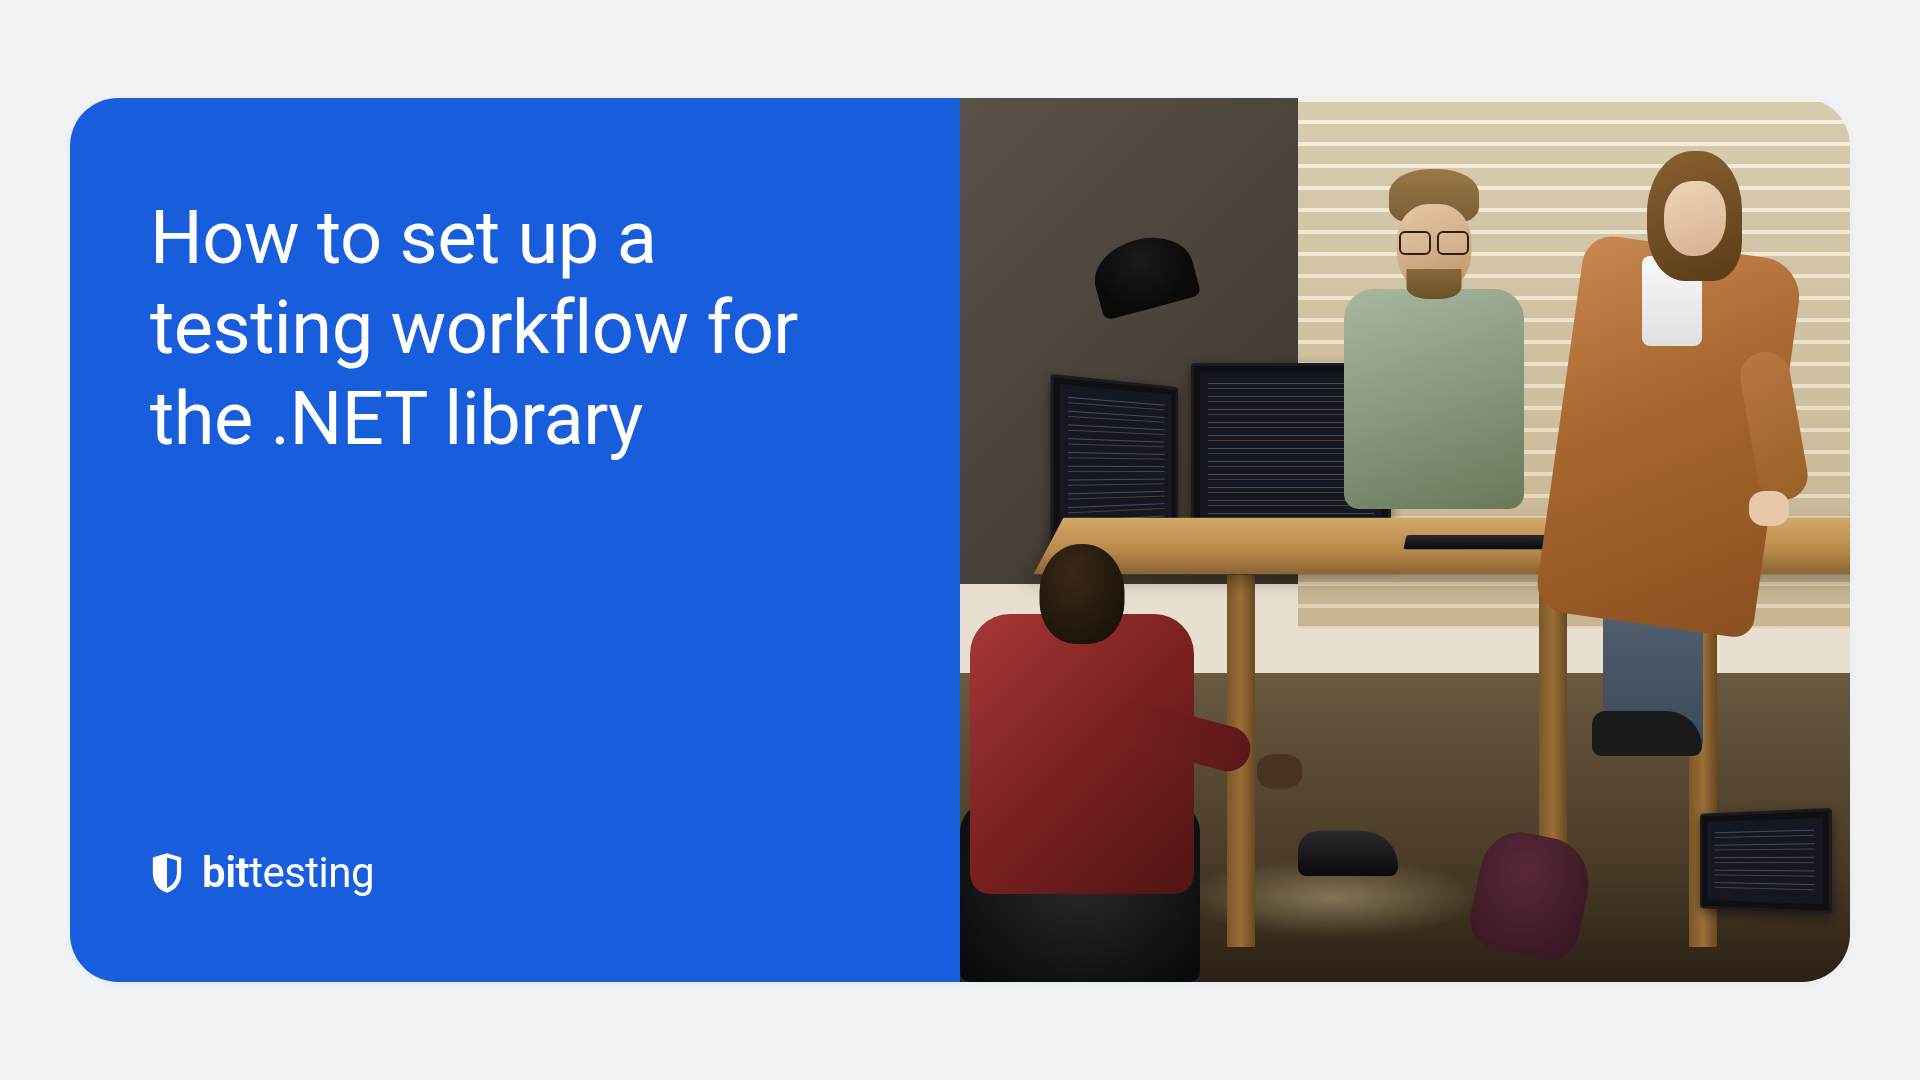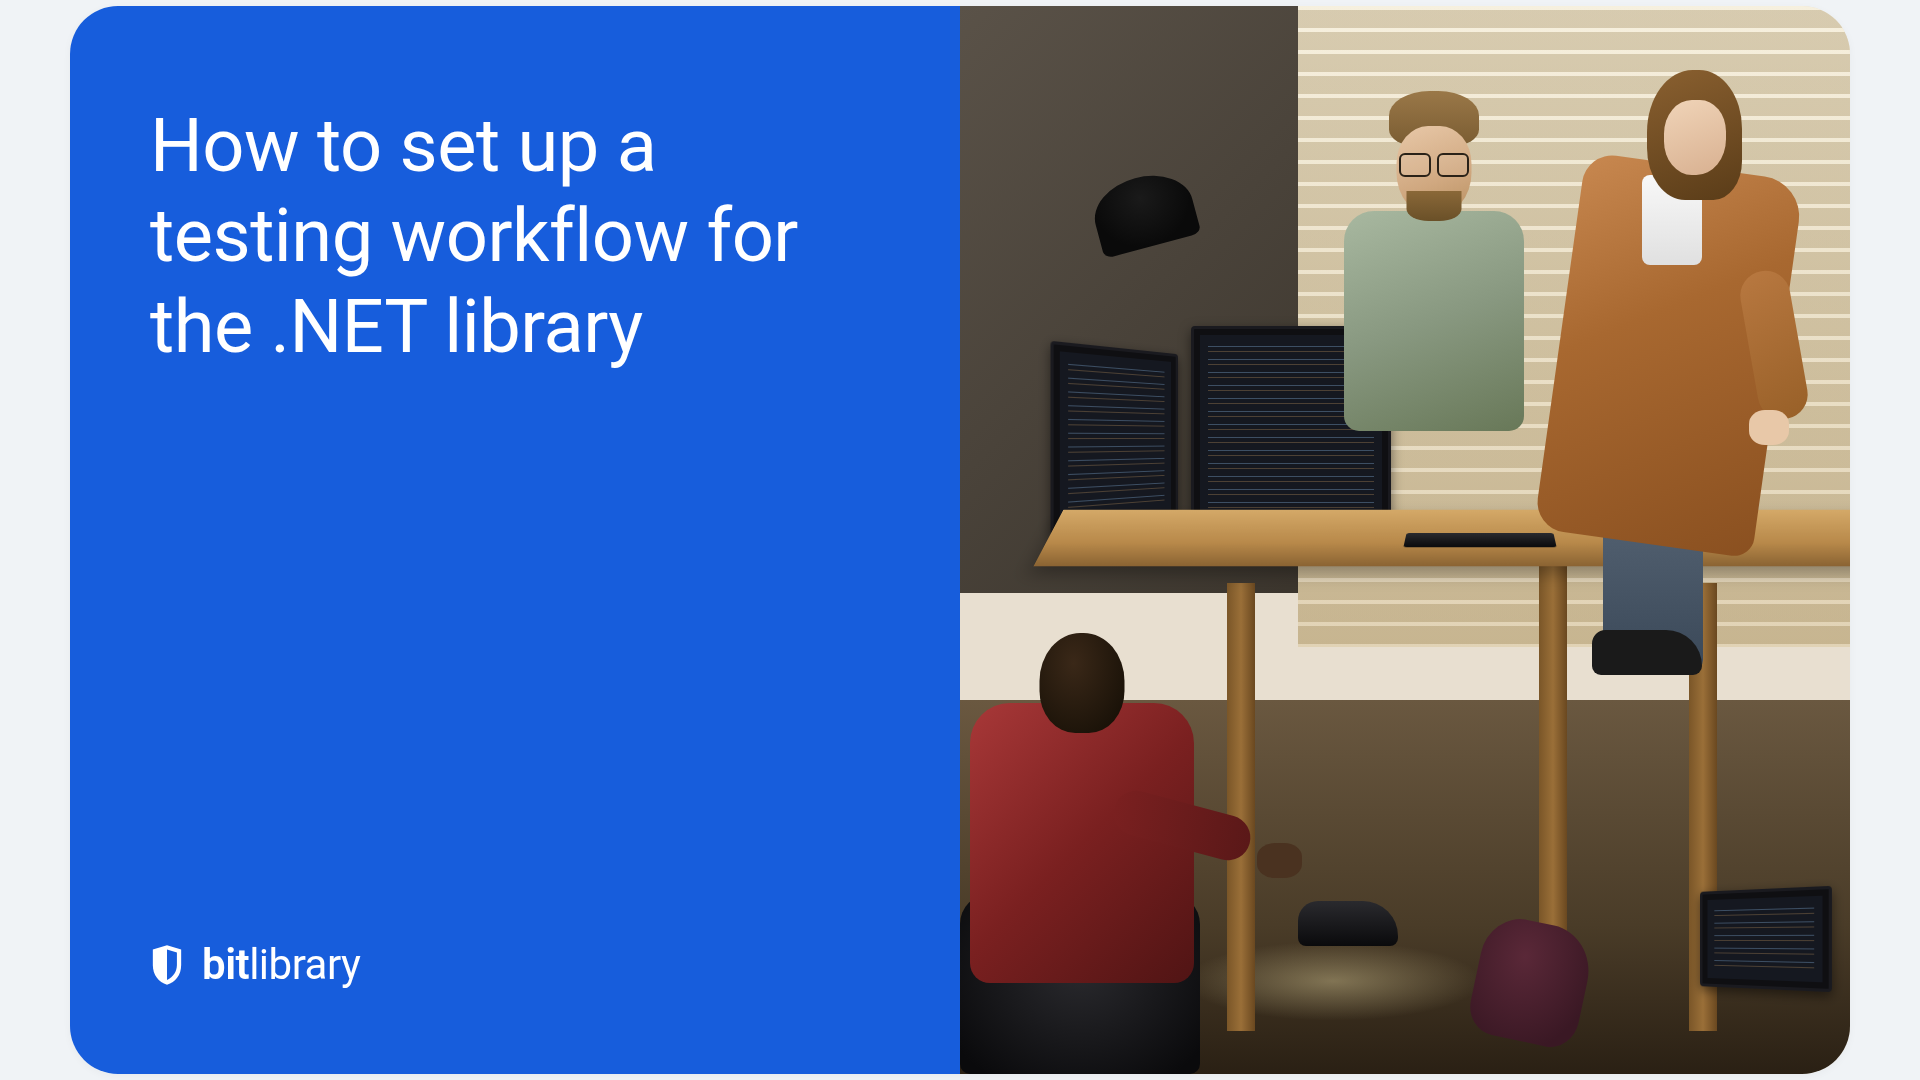--- a/index.html
+++ b/index.html
@@ -14,21 +14,21 @@
       background: #f0f3f6;
       font-family: -apple-system, BlinkMacSystemFont, "Segoe UI", Roboto, "Helvetica Neue", Arial, sans-serif;
       display: flex;
       align-items: center;
       justify-content: center;
       overflow: hidden;
     }
 
     .card-wrapper {
       width: 1780px;
-      height: 1068px;
+      height: 884px;
       display: flex;
       justify-content: center;
       align-items: flex-start;
     }
 
     .card {
       width: 100%;
       height: 100%;
       display: flex;
       border-radius: 48px;
@@ -508,21 +508,21 @@
 
     <div class="blue-panel">
       <h1 class="headline">How to set up a testing workflow for the .NET library</h1>
 
       <div class="logo-area">
         <svg class="shield-icon" viewBox="0 0 24 28">
           <path d="M12 0 L2 3 L2 14 C2 21 6 26 12 28 C18 26 22 21 22 14 L22 3 Z" fill="#ffffff"></path>
           <path d="M12 3 L12 24.5 C16.5 22.5 19 18.5 19 14 L19 5.1 Z" fill="#175ddc"></path>
         </svg>
         <div class="brand-text">
-          <span class="bold">bit</span><span>library</span>
+          <span class="bold">bit</span><span>testing</span>
         </div>
       </div>
     </div>
 
     <div class="image-panel">
       <div class="scene">
         <div class="floor"></div>
         <div class="wall-left"></div>
         <div class="window">
             <div class="blinds"></div>

